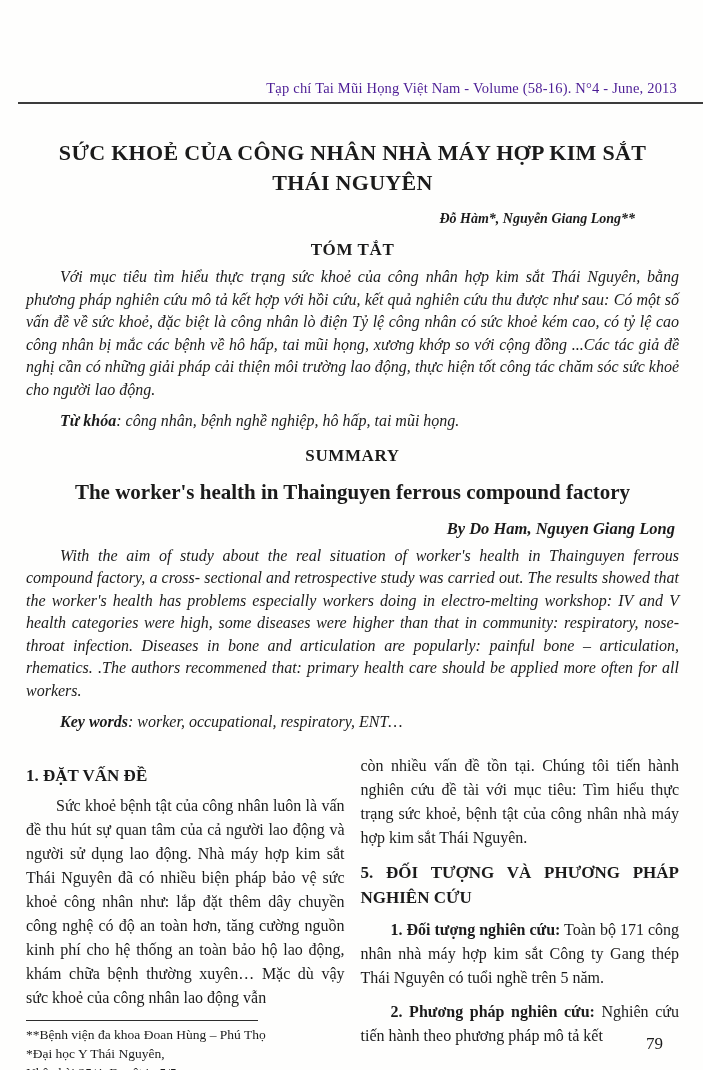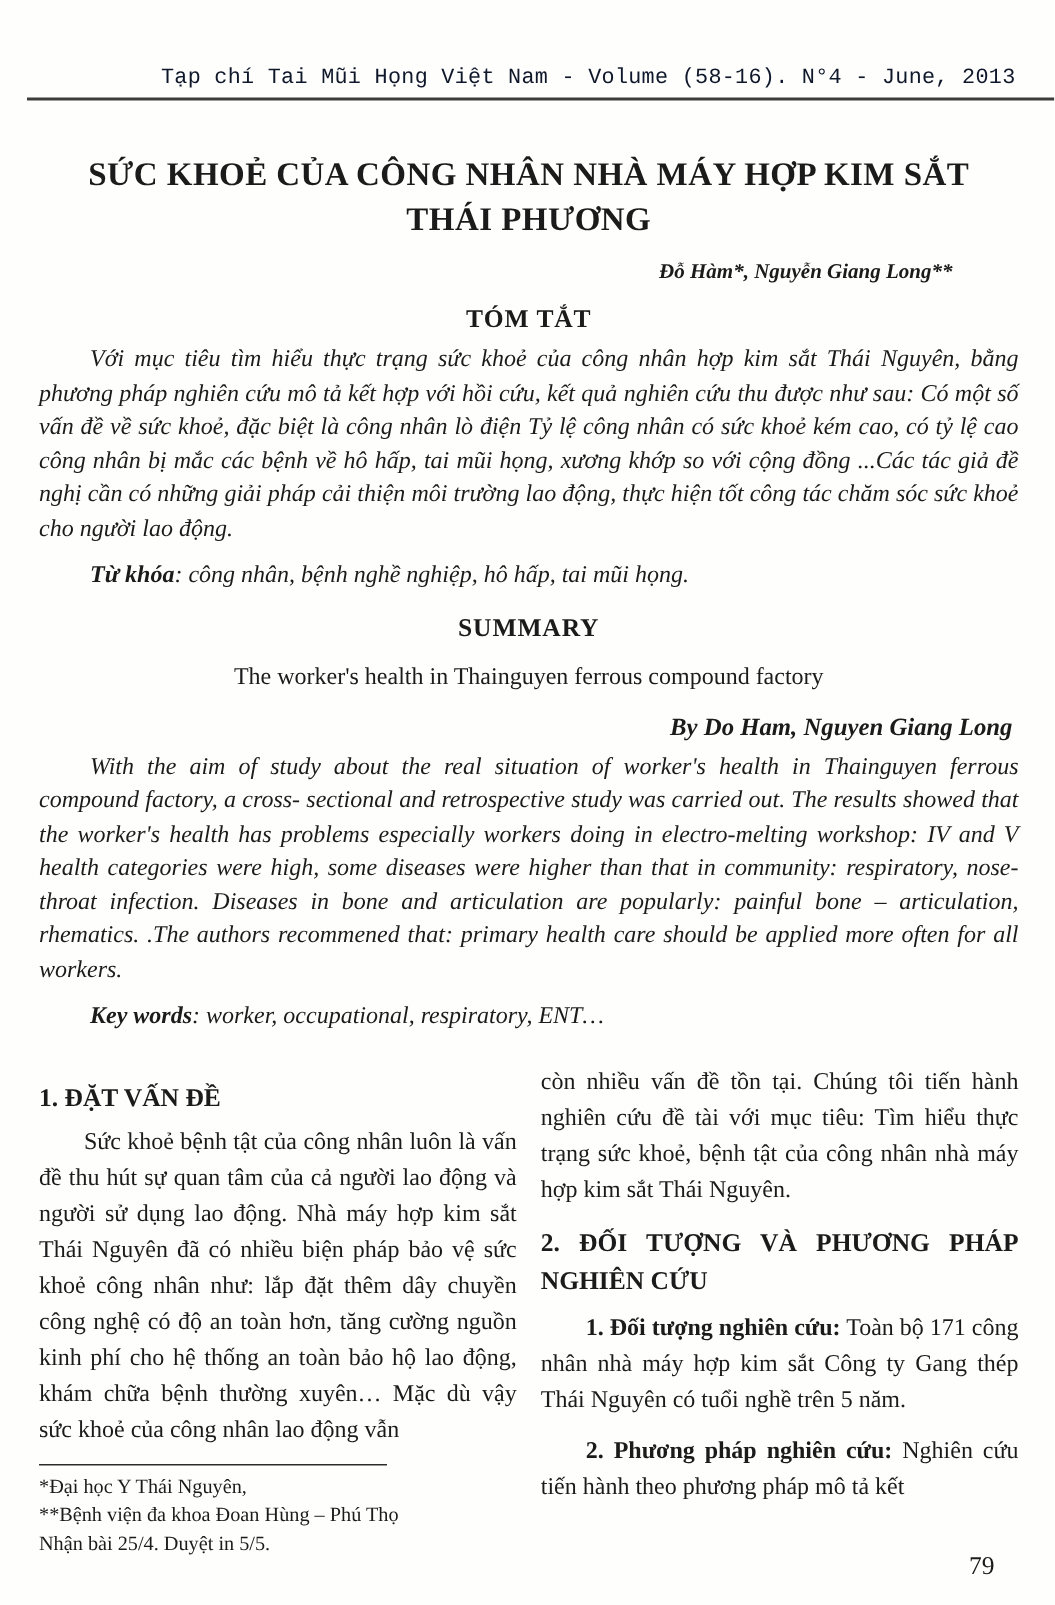--- a/index.html
+++ b/index.html
@@ -7,26 +7,27 @@
     position:relative;
     width:703px; height:1070px;
     box-sizing:border-box;
     background:#fefefd;
     color:#1b1b1b;
     font-family:"Liberation Serif", serif;
     padding:44px 24px 0 26px;
     overflow:hidden;
   }
   .running-head {
-    font-family:Liberation Mono, monospace;
+    font-family:Liberation Serif, serif;
     font-size:14.5px;
     text-align:right;
-    color:#0f172a;
+    color:#4c1d95;
     letter-spacing:0.2px;
     padding-right:2px;
+    margin-top:36px;
   }
   .header-rule {
     border:0;
     border-top:2.5px solid #3c3c3c;
     margin:5px -24px 0 -8px;
   }
   .title {
     margin:34px auto 0;
     max-width:590px;
     text-align:center;
@@ -56,22 +57,22 @@
     font-size:16px;
     line-height:22.5px;
     text-align:justify;
     text-indent:34px;
   }
   .keywords-line { margin-top:9px; }
   .kw-label { font-weight:bold; }
   .en-title {
     margin:14px 0 2px;
     text-align:center;
-    font-weight:normal;
-    font-size:16px;
+    font-weight:bold;
+    font-size:21px;
   }
   .byline {
     margin:14px 4px 4px 0;
     text-align:right;
     font-weight:bold;
     font-style:italic;
     font-size:16.5px;
   }
   .columns {
     display:flex;
@@ -110,21 +111,21 @@
   }
 </style>
 </head>
 <body>
 
 <div class="page">
 
   <div class="running-head">Tạp chí Tai Mũi Họng Việt Nam - Volume (58-16). N°4 - June, 2013</div>
   <hr class="header-rule">
 
-  <h1 class="title">SỨC KHOẺ CỦA CÔNG NHÂN NHÀ MÁY HỢP KIM SẮT THÁI PHƯƠNG</h1>
+  <h1 class="title">SỨC KHOẺ CỦA CÔNG NHÂN NHÀ MÁY HỢP KIM SẮT THÁI NGUYÊN</h1>
 
   <div class="authors">Đỗ Hàm*, Nguyễn Giang Long**</div>
 
   <h2 class="center-head">TÓM TẮT</h2>
 
   <p class="abstract">Với mục tiêu tìm hiểu thực trạng sức khoẻ của công nhân hợp kim sắt Thái Nguyên, bằng phương pháp nghiên cứu mô tả kết hợp với hồi cứu, kết quả nghiên cứu thu được như sau: Có một số vấn đề về sức khoẻ, đặc biệt là công nhân lò điện  Tỷ lệ công nhân có sức khoẻ kém cao, có tỷ lệ cao công nhân bị mắc các bệnh về hô hấp, tai mũi họng, xương khớp so với cộng đồng ...Các tác giả đề nghị cần có những giải pháp cải thiện môi trường lao động, thực hiện tốt công tác chăm sóc sức khoẻ cho người lao động.</p>
 
   <p class="abstract keywords-line"><span class="kw-label">Từ khóa</span><span>: công nhân, bệnh nghề nghiệp, hô hấp, tai mũi họng.</span></p>
 
   <h2 class="center-head">SUMMARY</h2>
@@ -137,29 +138,29 @@
 
   <p class="abstract keywords-line"><span class="kw-label">Key words</span><span>: worker, occupational, respiratory, ENT…</span></p>
 
   <div class="columns">
 
     <div class="col">
       <h3 class="col-head">1. ĐẶT VẤN ĐỀ</h3>
       <p class="body-p indent">Sức khoẻ bệnh tật của công nhân luôn là vấn đề thu hút sự quan tâm của cả người lao động và người sử dụng lao động. Nhà máy hợp kim sắt Thái Nguyên đã có nhiều biện pháp bảo vệ sức khoẻ công nhân như: lắp đặt thêm dây chuyền công nghệ có độ an toàn hơn, tăng cường nguồn kinh phí cho hệ thống an toàn bảo hộ lao động, khám chữa bệnh thường xuyên… Mặc dù vậy sức khoẻ của công nhân lao động vẫn</p>
       <div class="footnote-block">
         <hr class="footnote-rule">
+        <div class="footnote">**Bệnh viện đa khoa Đoan Hùng – Phú Thọ</div>
         <div class="footnote">*Đại học Y Thái Nguyên,</div>
-        <div class="footnote">**Bệnh viện đa khoa Đoan Hùng – Phú Thọ</div>
         <div class="footnote">Nhận bài 25/4. Duyệt in 5/5.</div>
       </div>
     </div>
 
     <div class="col">
       <p class="body-p">còn nhiều vấn đề tồn tại. Chúng tôi tiến hành nghiên cứu đề tài với mục tiêu: Tìm hiểu thực trạng sức khoẻ, bệnh tật của công nhân nhà máy hợp kim sắt Thái Nguyên.</p>
-      <h3 class="col-head justify">2. ĐỐI TƯỢNG VÀ PHƯƠNG PHÁP NGHIÊN CỨU</h3>
+      <h3 class="col-head justify">5. ĐỐI TƯỢNG VÀ PHƯƠNG PHÁP NGHIÊN CỨU</h3>
       <p class="body-p indent"><span class="b">1. Đối tượng nghiên cứu:</span><span> Toàn bộ 171 công nhân nhà máy hợp kim sắt Công ty Gang thép Thái Nguyên có tuổi nghề trên 5 năm.</span></p>
       <p class="body-p indent"><span class="b">2. Phương pháp nghiên cứu:</span><span> Nghiên cứu tiến hành theo phương pháp mô tả kết</span></p>
     </div>
 
   </div>
 
   <div class="page-number">79</div>
 
 </div>
 

